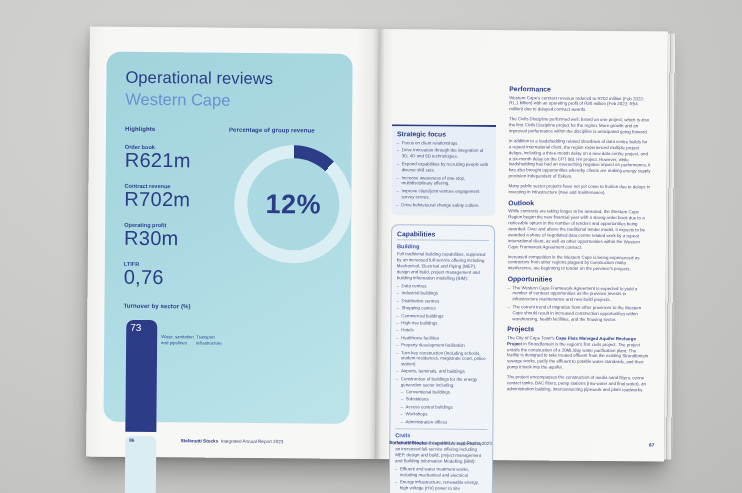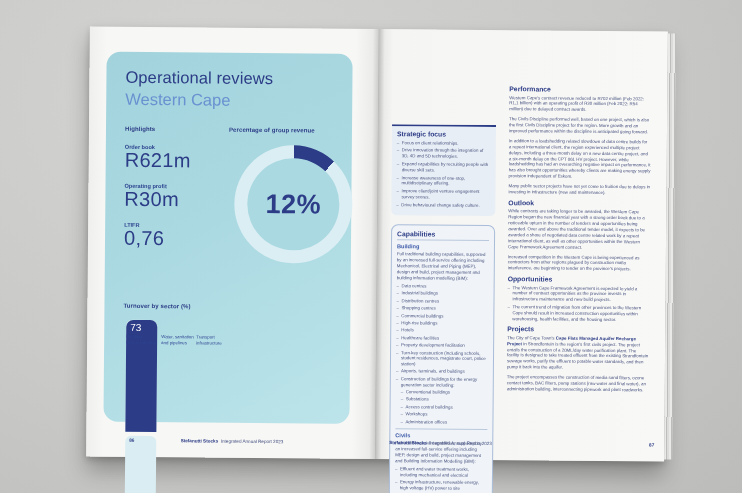--- a/index.html
+++ b/index.html
@@ -78,20 +78,24 @@
         <div class="h-title">Operational reviews</div>
         <div class="h-sub">Western Cape</div>
 
         <div class="hl-col">
           <div class="small-label cap">Highlights</div>
           <div class="metric">
             <div class="lab">Order book</div>
             <div class="val">R621m</div>
           </div>
           <div class="metric">
+            <div class="lab">Contract revenue</div>
+            <div class="val">R702m</div>
+          </div>
+          <div class="metric">
             <div class="lab">Operating profit</div>
             <div class="val">R30m</div>
           </div>
           <div class="metric">
             <div class="lab">LTIFR</div>
             <div class="val">0,76</div>
           </div>
         </div>
 
         <div class="donut-wrap">

